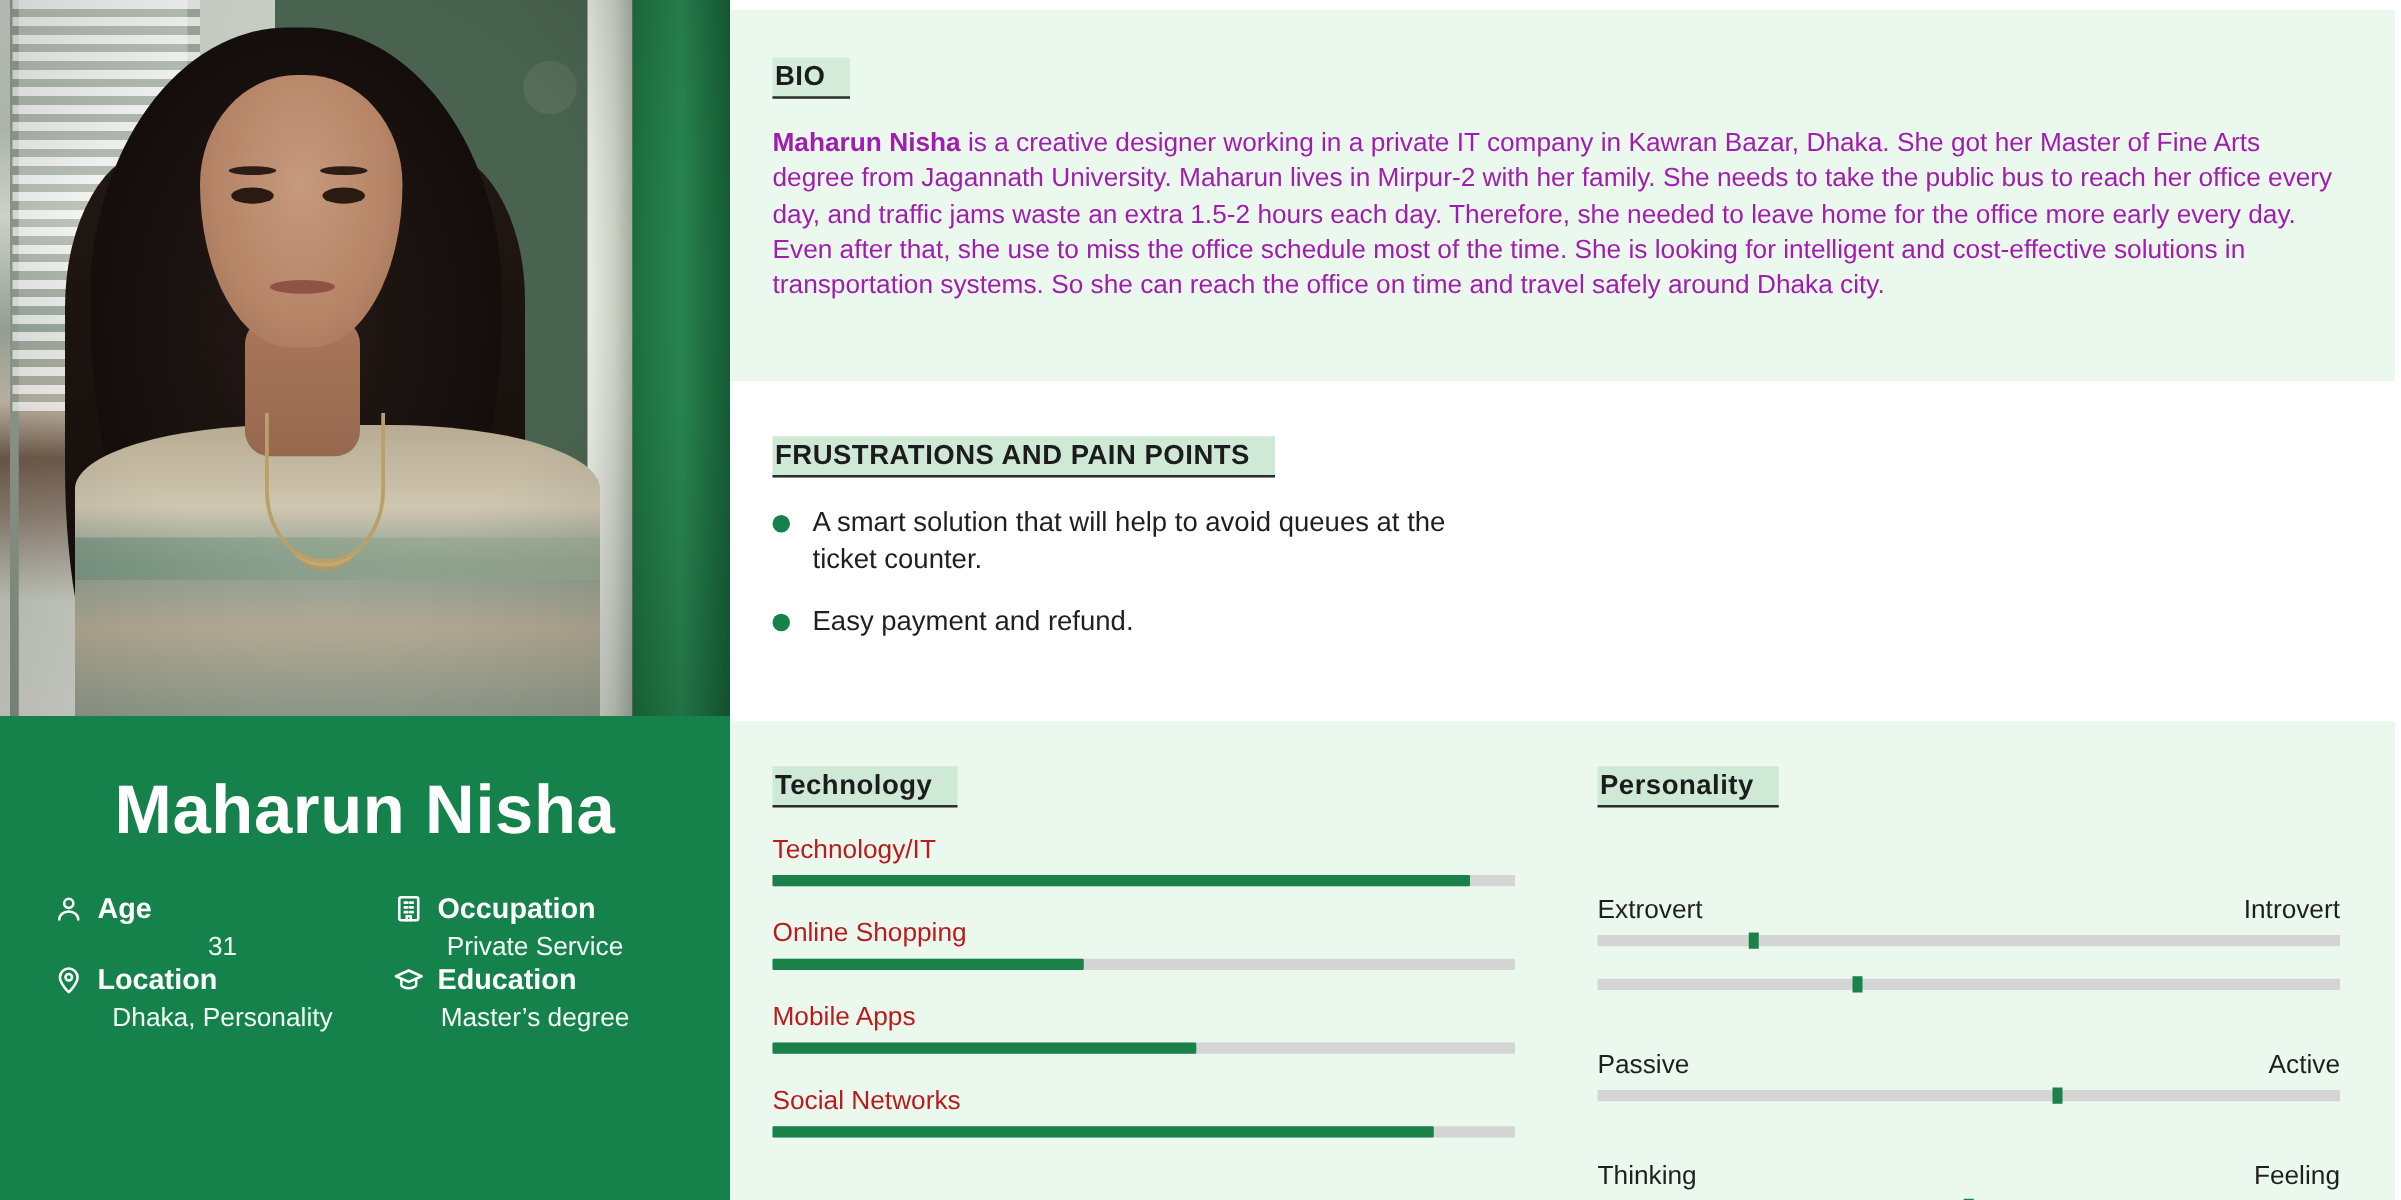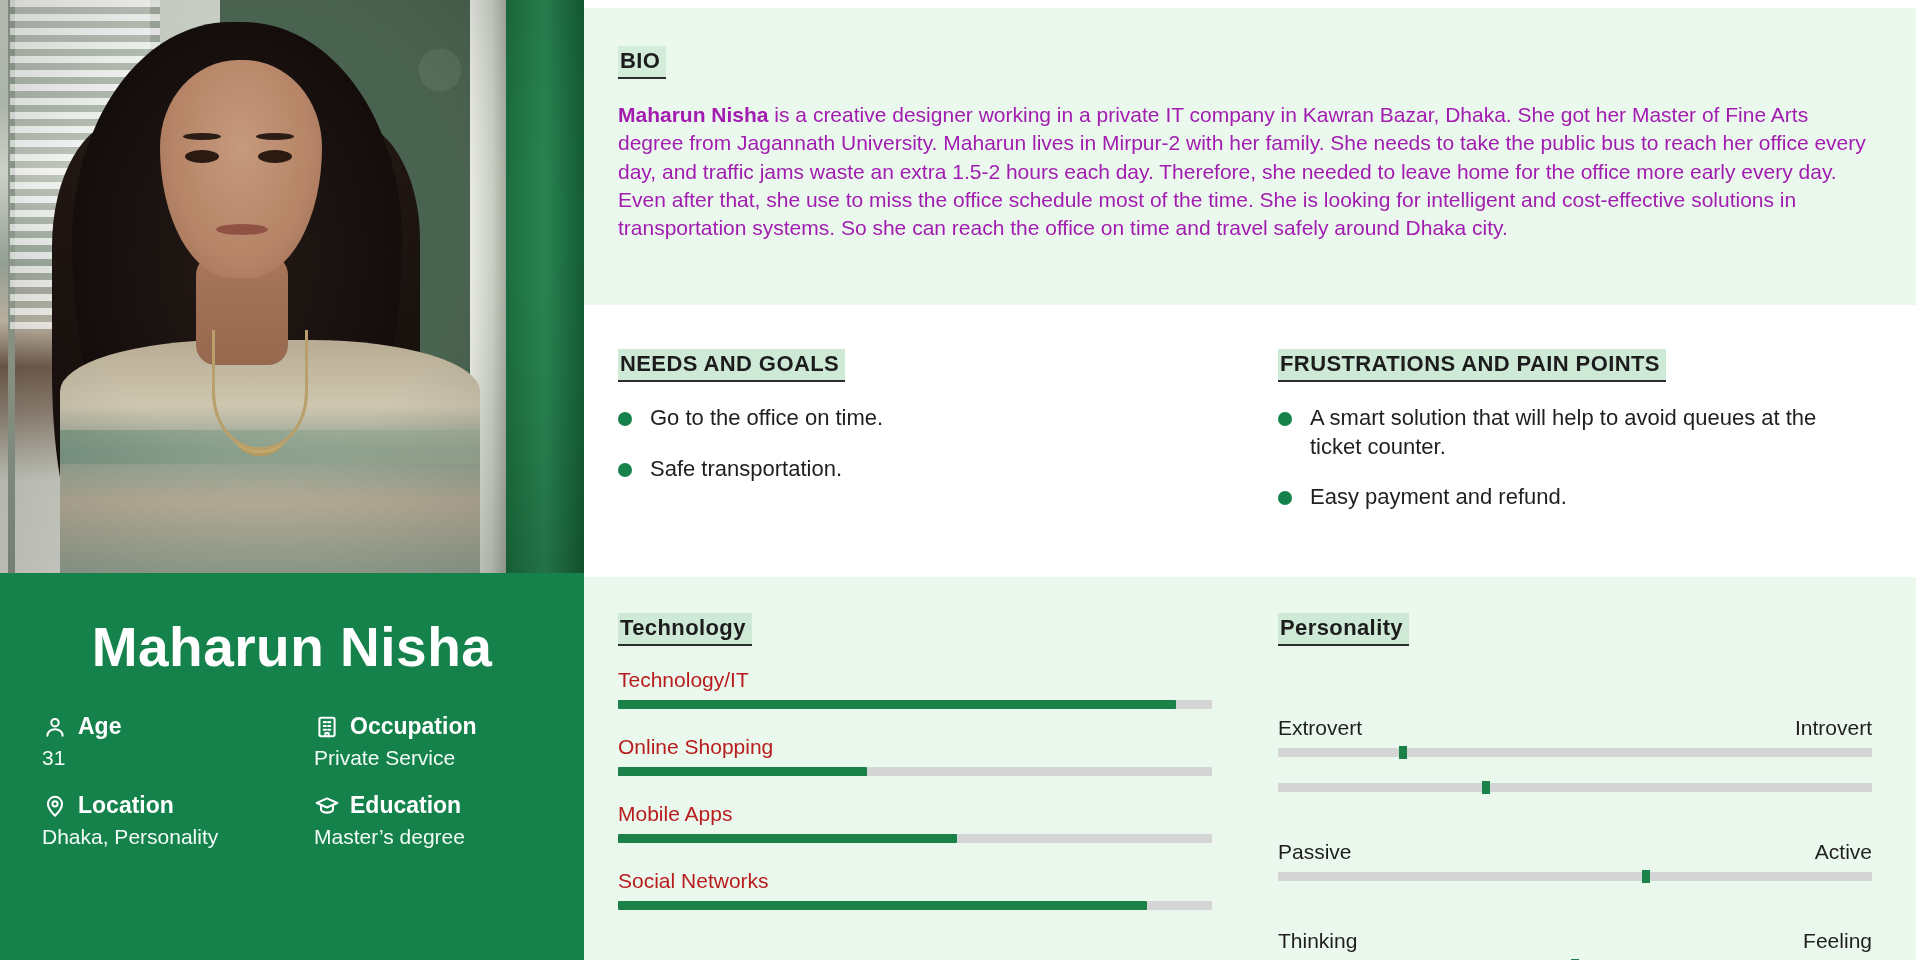--- a/index.html
+++ b/index.html
@@ -158,22 +158,22 @@
     font-weight: bold;
     letter-spacing: 0.5px;
     text-align: center;
     margin-top: 12px;
     margin-bottom: 34px;
     white-space: nowrap;
   }
   .facts {
     display: grid;
     grid-template-columns: 272px 1fr;
-    row-gap: 22px;
     padding-left: 0px;
+    text-align: center;
   }
   .fact {
     display: block;
   }
   .fact-head {
     display: flex;
     align-items: center;
     gap: 10px;
     font-size: 23px;
     font-weight: bold;
@@ -213,21 +213,21 @@
     flex: 1 1 auto;
   }
 
   .section-title {
     display: inline-block;
     font-size: 22px;
     font-weight: bold;
     color: #1c1c1c;
     letter-spacing: 0.4px;
     border-bottom: 2px solid #2c2c2c;
-    padding: 2px 6px 3px 2px;
+    padding: 2px 20px 3px 2px;
     background: #cfe9d7;
     margin-bottom: 22px;
   }
   .bio-panel .section-title { background: #d4ecda; }
 
   .bio-text {
     font-size: 21px;
     line-height: 1.35;
     color: #a21caf;
     max-width: 1290px;
@@ -388,33 +388,20 @@
     <div class="panel bio-panel">
       <div class="section-title">BIO</div>
       <div class="bio-text">
         <b>Maharun Nisha</b><span> is a creative designer working in a private IT company in Kawran Bazar, Dhaka. She got her Master of Fine Arts degree from Jagannath University. Maharun lives in Mirpur-2 with her family. She needs to take the public bus to reach her office every day, and traffic jams waste an extra 1.5-2 hours each day. Therefore, she needed to leave home for the office more early every day. Even after that, she use to miss the office schedule most of the time. She is looking for intelligent and cost-effective solutions in transportation systems. So she can reach the office on time and travel safely around Dhaka city.</span>
       </div>
     </div>
 
     <div class="panel mid-panel">
       <div class="two-cols">
 
-        <div class="col-a">
-          <div class="section-title">NEEDS AND GOALS</div>
-          <ul class="bullets">
-            <li>
-              <span class="dot"></span>
-              <span>Go to the office on time.</span>
-            </li>
-            <li>
-              <span class="dot"></span>
-              <span>Safe transportation.</span>
-            </li>
-          </ul>
-        </div>
 
         <div class="col-b">
           <div class="section-title">FRUSTRATIONS AND PAIN POINTS</div>
           <ul class="bullets">
             <li>
               <span class="dot"></span>
               <span>A smart solution that will help to avoid queues at the ticket counter.</span>
             </li>
             <li>
               <span class="dot"></span>

